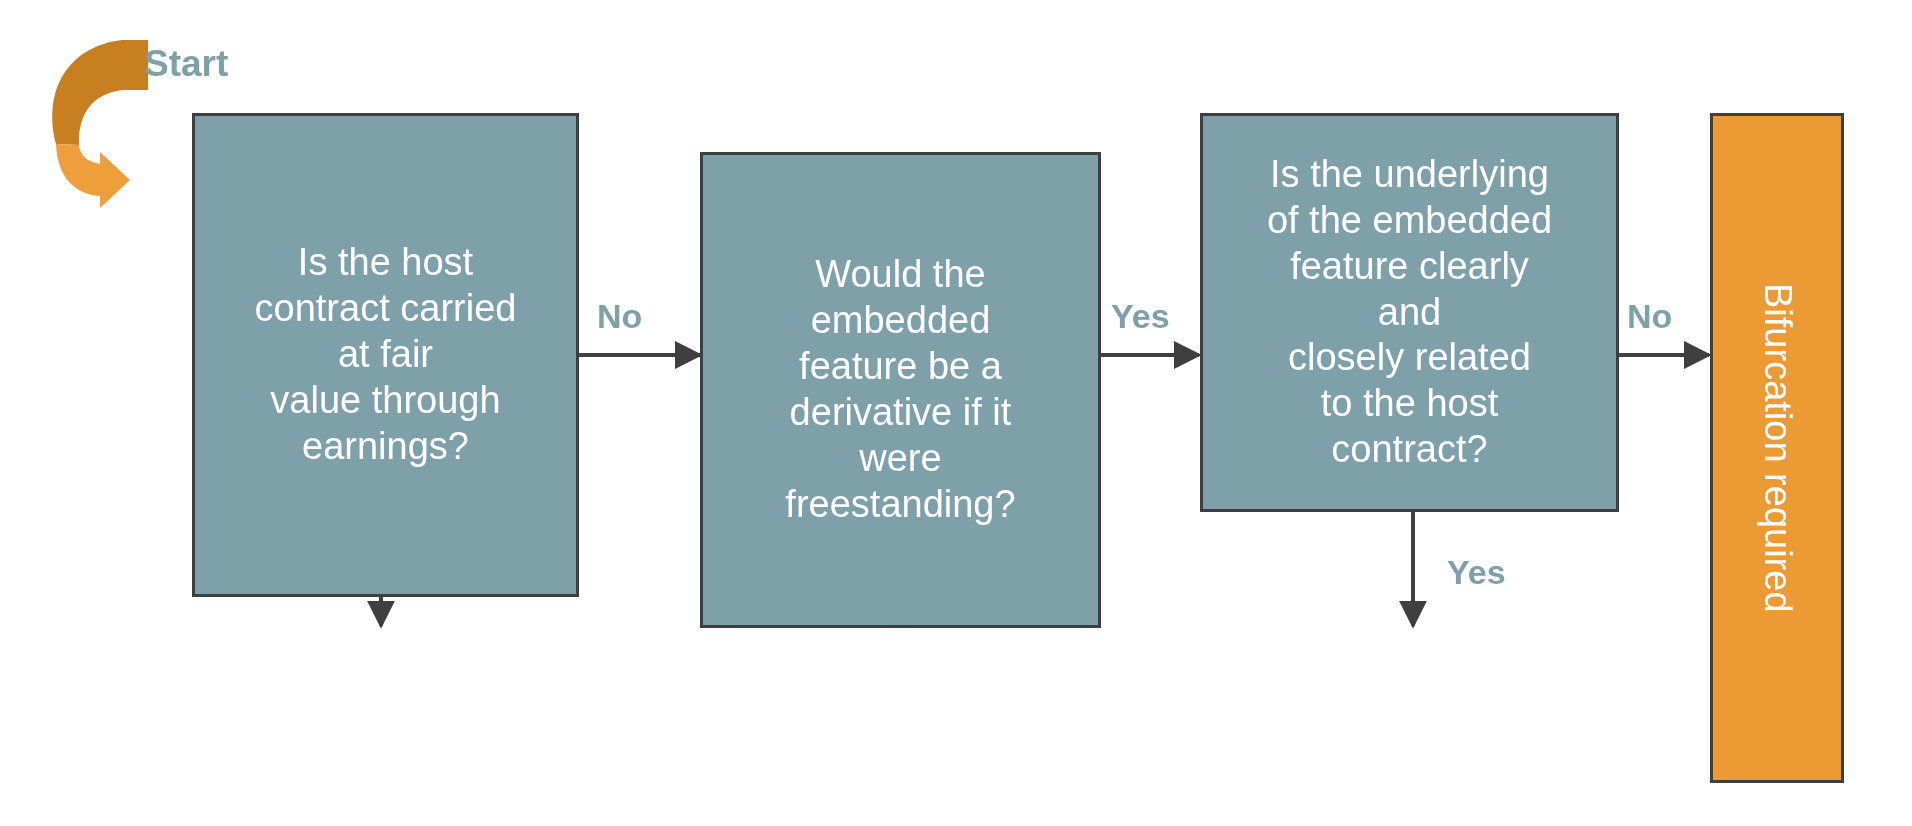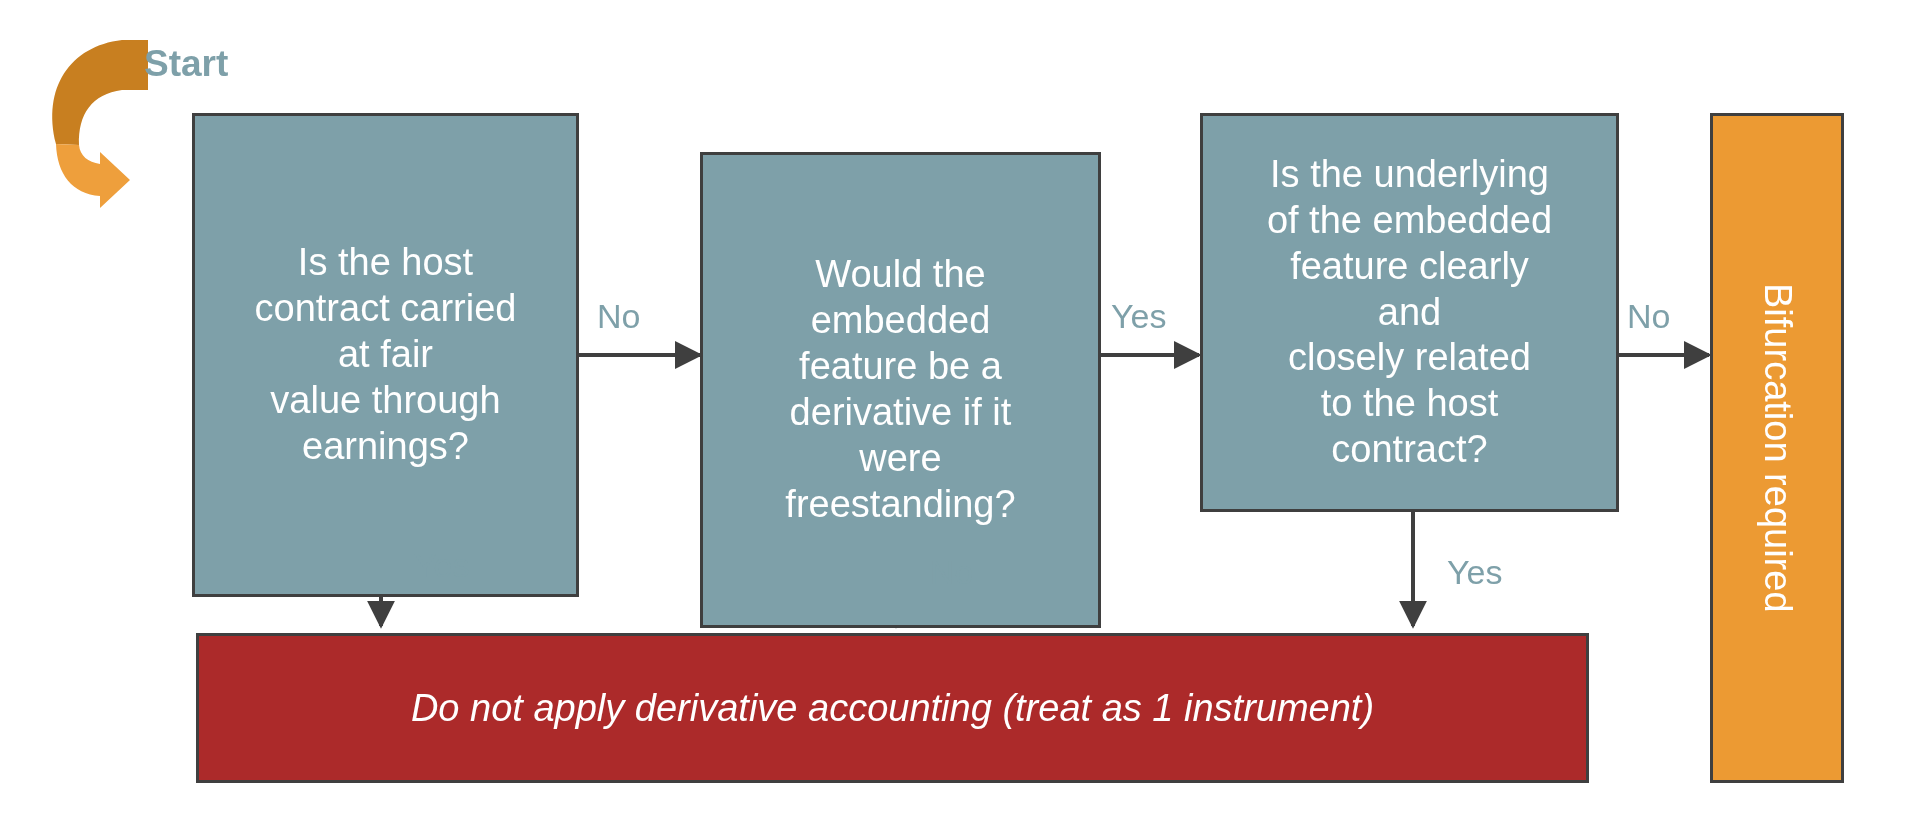--- a/index.html
+++ b/index.html
@@ -66,21 +66,21 @@
   .orangebox .vtext {
     writing-mode: vertical-rl;
     text-orientation: mixed;
     white-space: nowrap;
   }
 
   
   .elabel {
     position: absolute;
     color: #7ea0a9;
-    font-weight: normal;
+    font-weight: bold;
     font-size: 34px;
     line-height: 1;
     white-space: nowrap;
   }
   .startlabel {
     position: absolute;
     color: #7ea0a9;
     font-weight: bold;
     font-size: 37px;
     line-height: 1;
@@ -167,21 +167,20 @@
 freestanding?</div>
 
   <div class="dbox" style="left:1200px; top:113px; width:419px; height:399px;">Is the underlying
 of the embedded
 feature clearly
 and
 closely related
 to the host
 contract?</div>
 
-  <div class="redbox" style="left:196px; top:633px; width:1393px; height:150px;">Do not apply derivative accounting (treat as 1 instrument)</div>
 
   <div class="orangebox" style="left:1710px; top:113px; width:134px; height:670px;">
     <span class="vtext">Bifurcation required</span>
   </div>
 
   <div class="elabel" style="left:597px; top:299px;">No</div>
 
   <div class="elabel" style="left:1111px; top:299px;">Yes</div>
 
   <div class="elabel" style="left:1627px; top:299px;">No</div>

